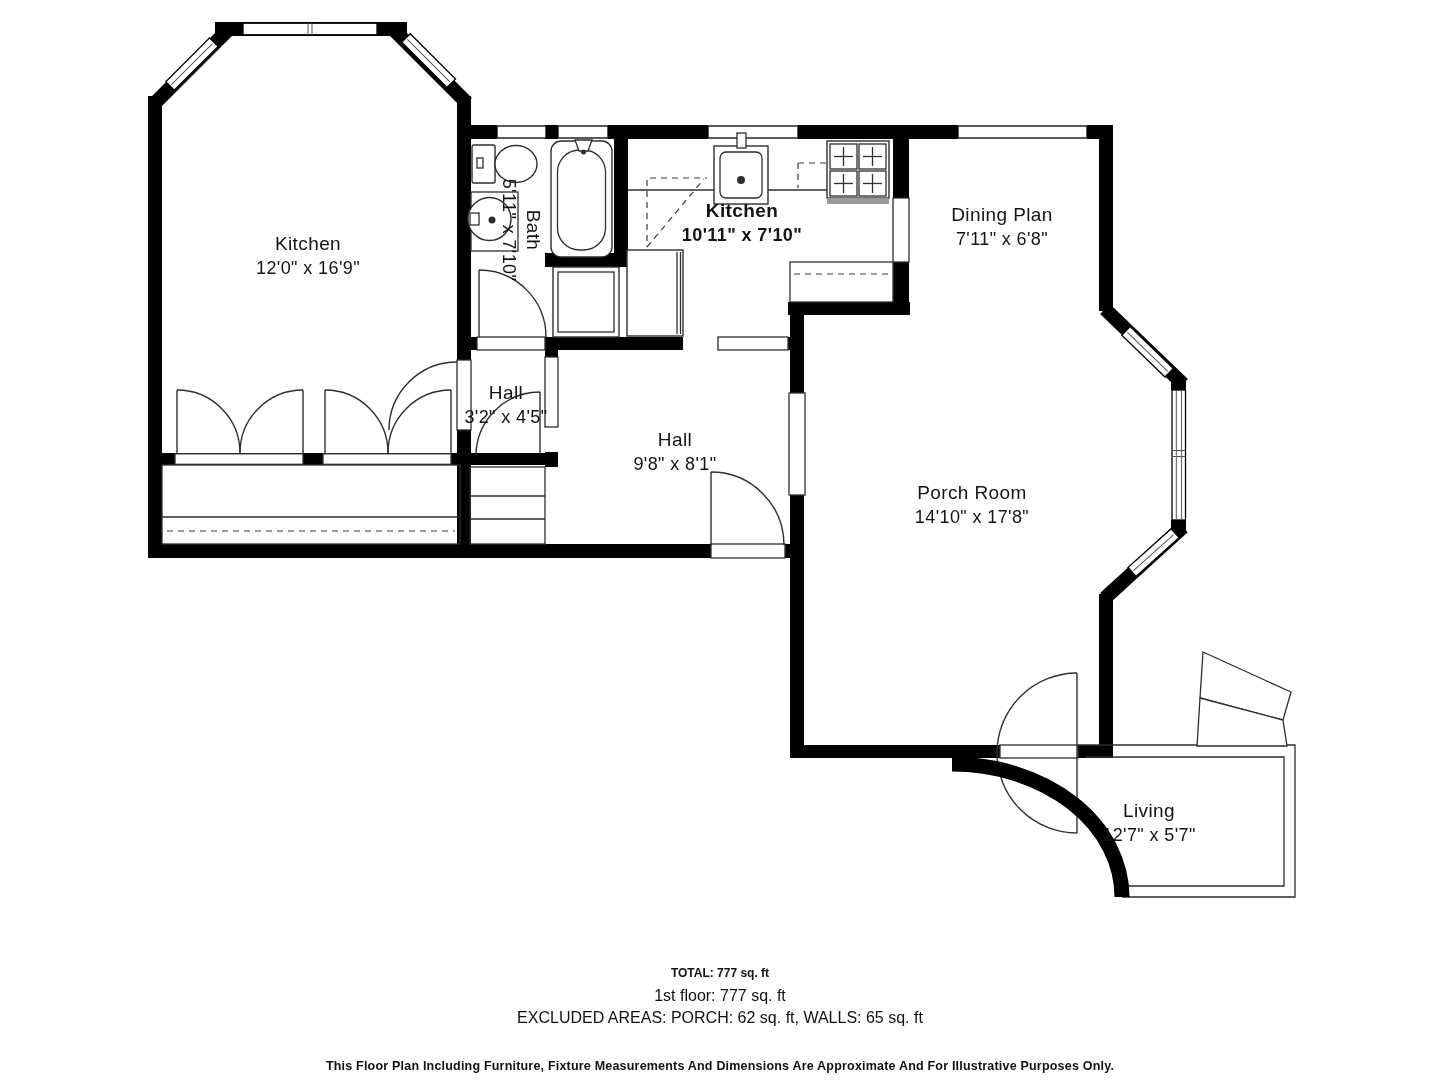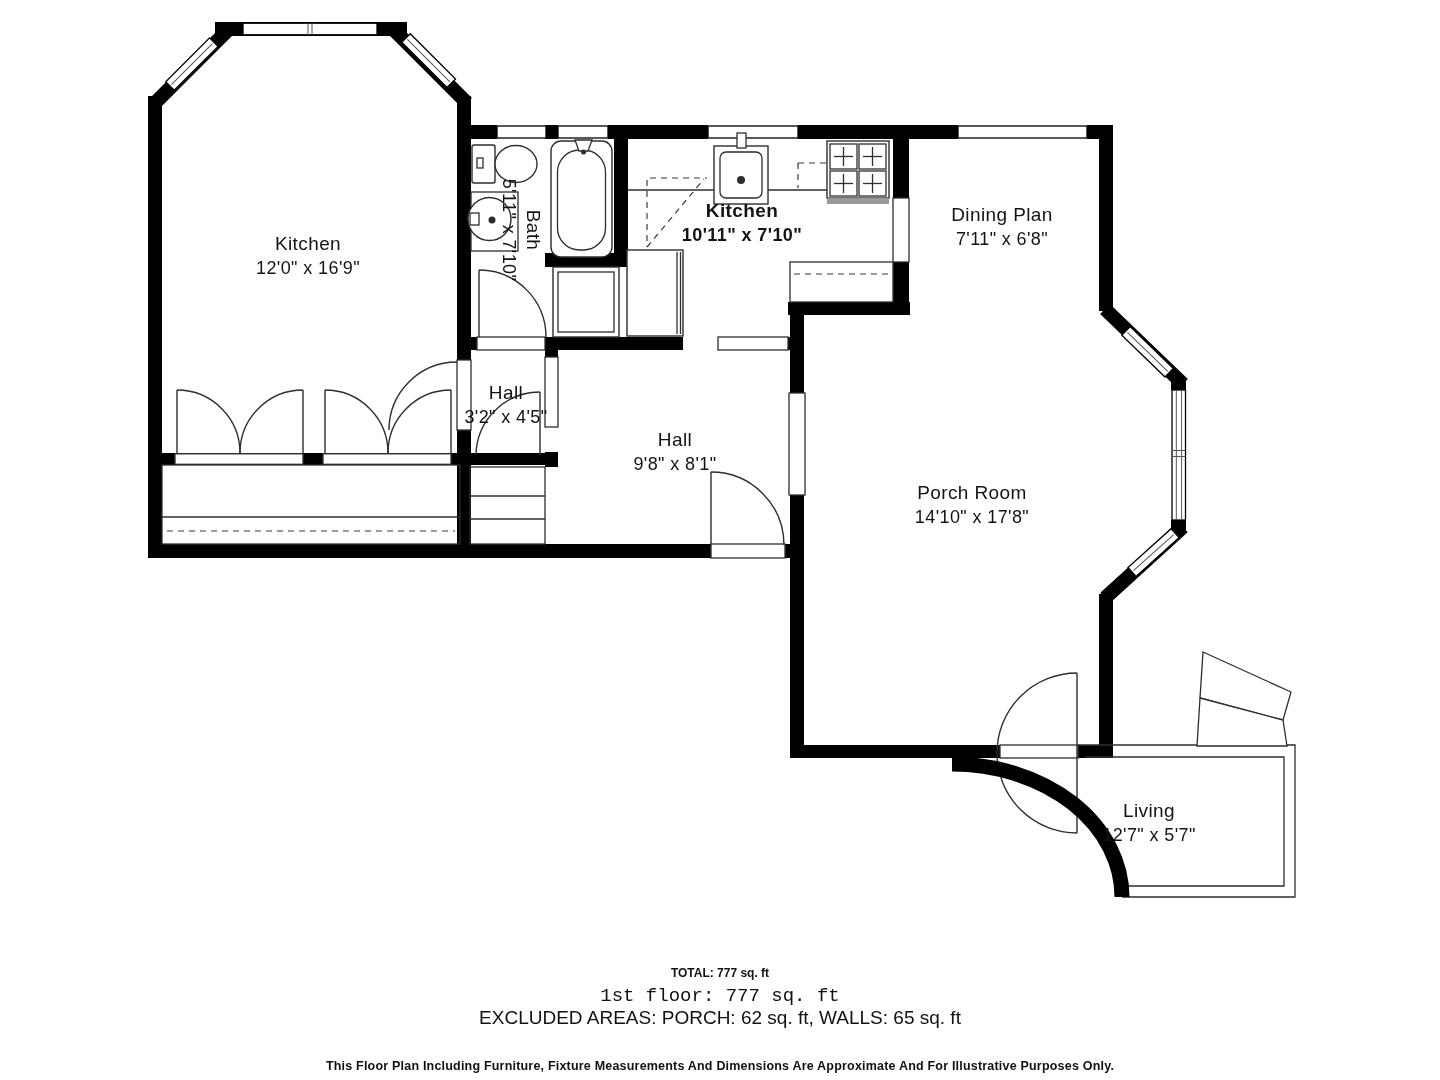--- a/index.html
+++ b/index.html
@@ -4,22 +4,22 @@
 <style>
   html,body{margin:0;padding:0;background:#ffffff;width:1440px;height:1080px;overflow:hidden;}
   #stage{position:relative;width:1440px;height:1080px;background:#fff;font-family:"Liberation Sans",sans-serif;}
   #plan-svg{position:absolute;left:0;top:0;}
   .room-label{position:absolute;transform:translate(-50%,-50%);text-align:center;color:#141414;white-space:nowrap;z-index:5;}
   .room-label .rname{font-size:19px;line-height:25px;letter-spacing:.4px;}
   .room-label .rdims{font-size:18px;line-height:24px;letter-spacing:.4px;}
   .room-label.rot90{transform:translate(-50%,-50%) rotate(90deg);}
   #footer{position:absolute;left:0;top:962px;width:1440px;text-align:center;color:#111;z-index:5;}
   #footer .total{font-size:12px;font-weight:bold;line-height:23px;}
-  #footer .floor1{font-size:19px;line-height:22px;font-family:Liberation Mono, monospace;}
-  #footer .excluded{font-size:19px;line-height:22px;}
+  #footer .floor1{font-size:16px;line-height:22px;}
+  #footer .excluded{font-size:16px;line-height:22px;}
   #footer .disclaimer{margin-top:30px;font-size:12.5px;font-weight:bold;letter-spacing:.2px;}
   svg .wall{fill:#000;}
   svg .wline{stroke:#000;stroke-width:14;fill:none;}
   svg .thin{stroke:#2e2e2e;stroke-width:1.3;fill:none;}
   svg .thinw{stroke:#2e2e2e;stroke-width:1.3;fill:#fff;}
   svg .fixt{stroke:#2e2e2e;stroke-width:1.4;fill:#fff;}
   svg .dash{stroke:#3a3a3a;stroke-width:1.2;fill:none;stroke-dasharray:6 5;}
   svg .door{stroke:#2e2e2e;stroke-width:1.4;fill:none;}
   svg .winr{fill:#fff;stroke:#000;stroke-width:1.3;}
   svg .winl{stroke:#555;stroke-width:1;fill:none;}

